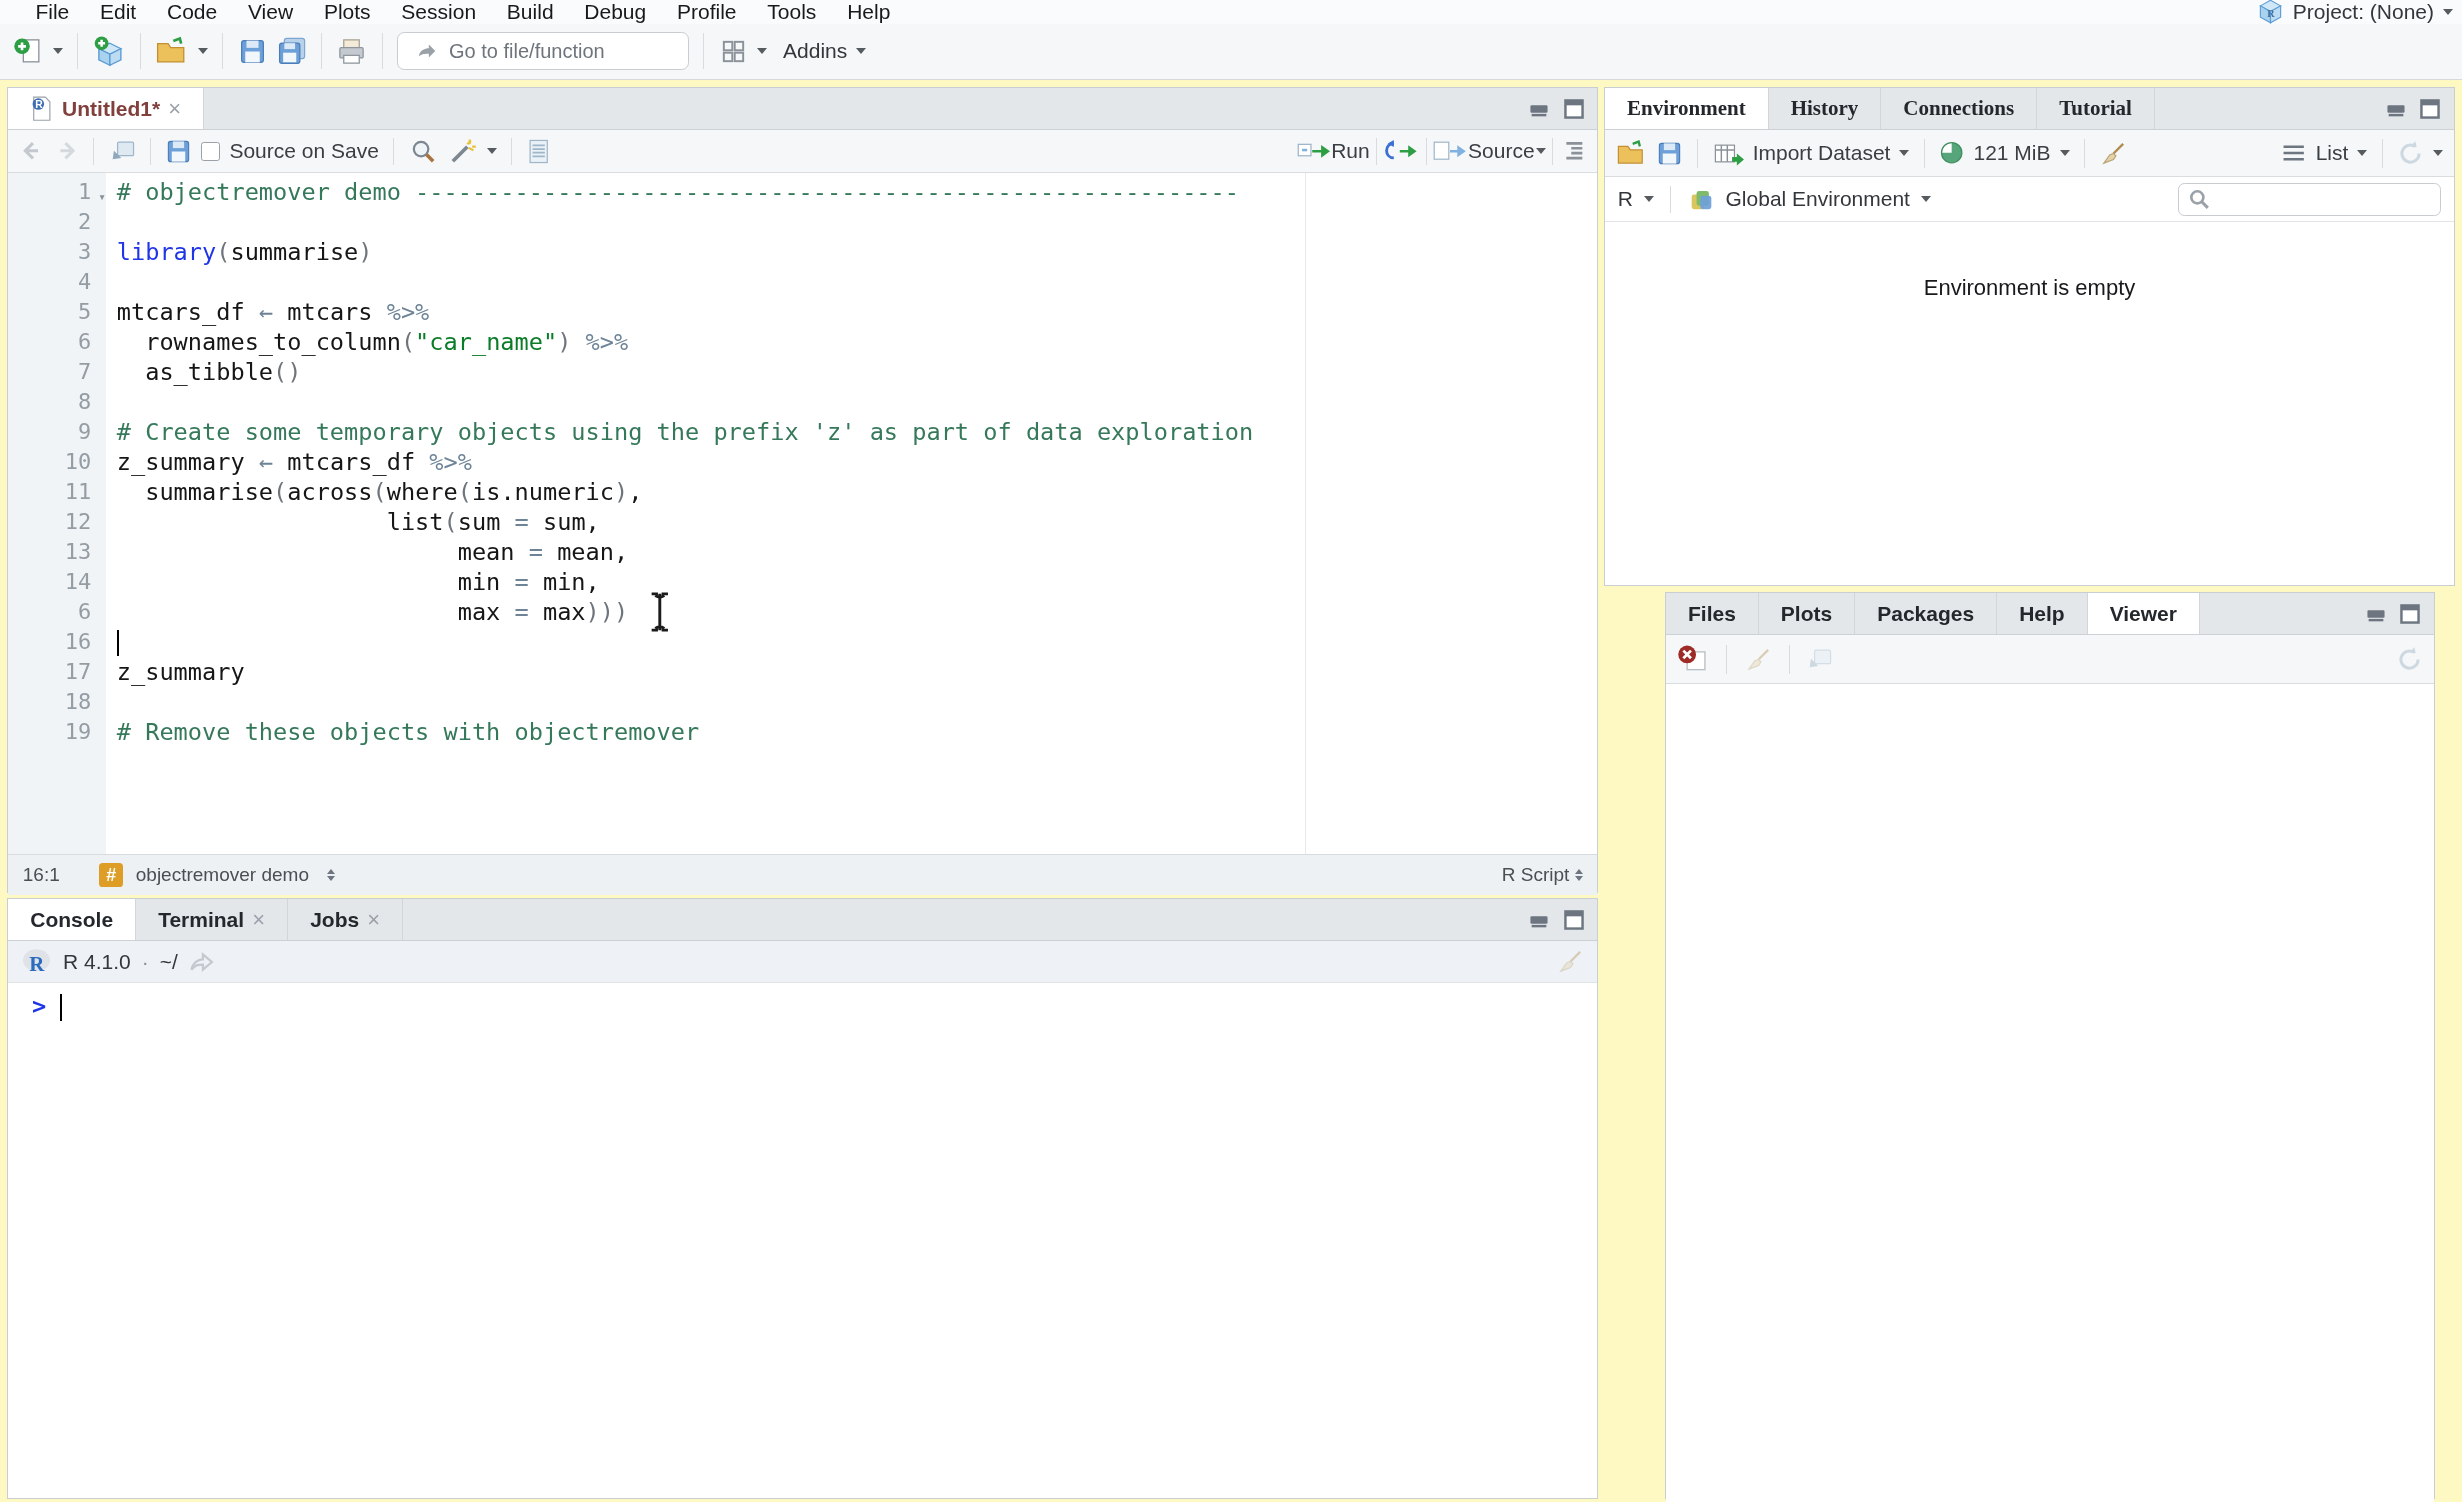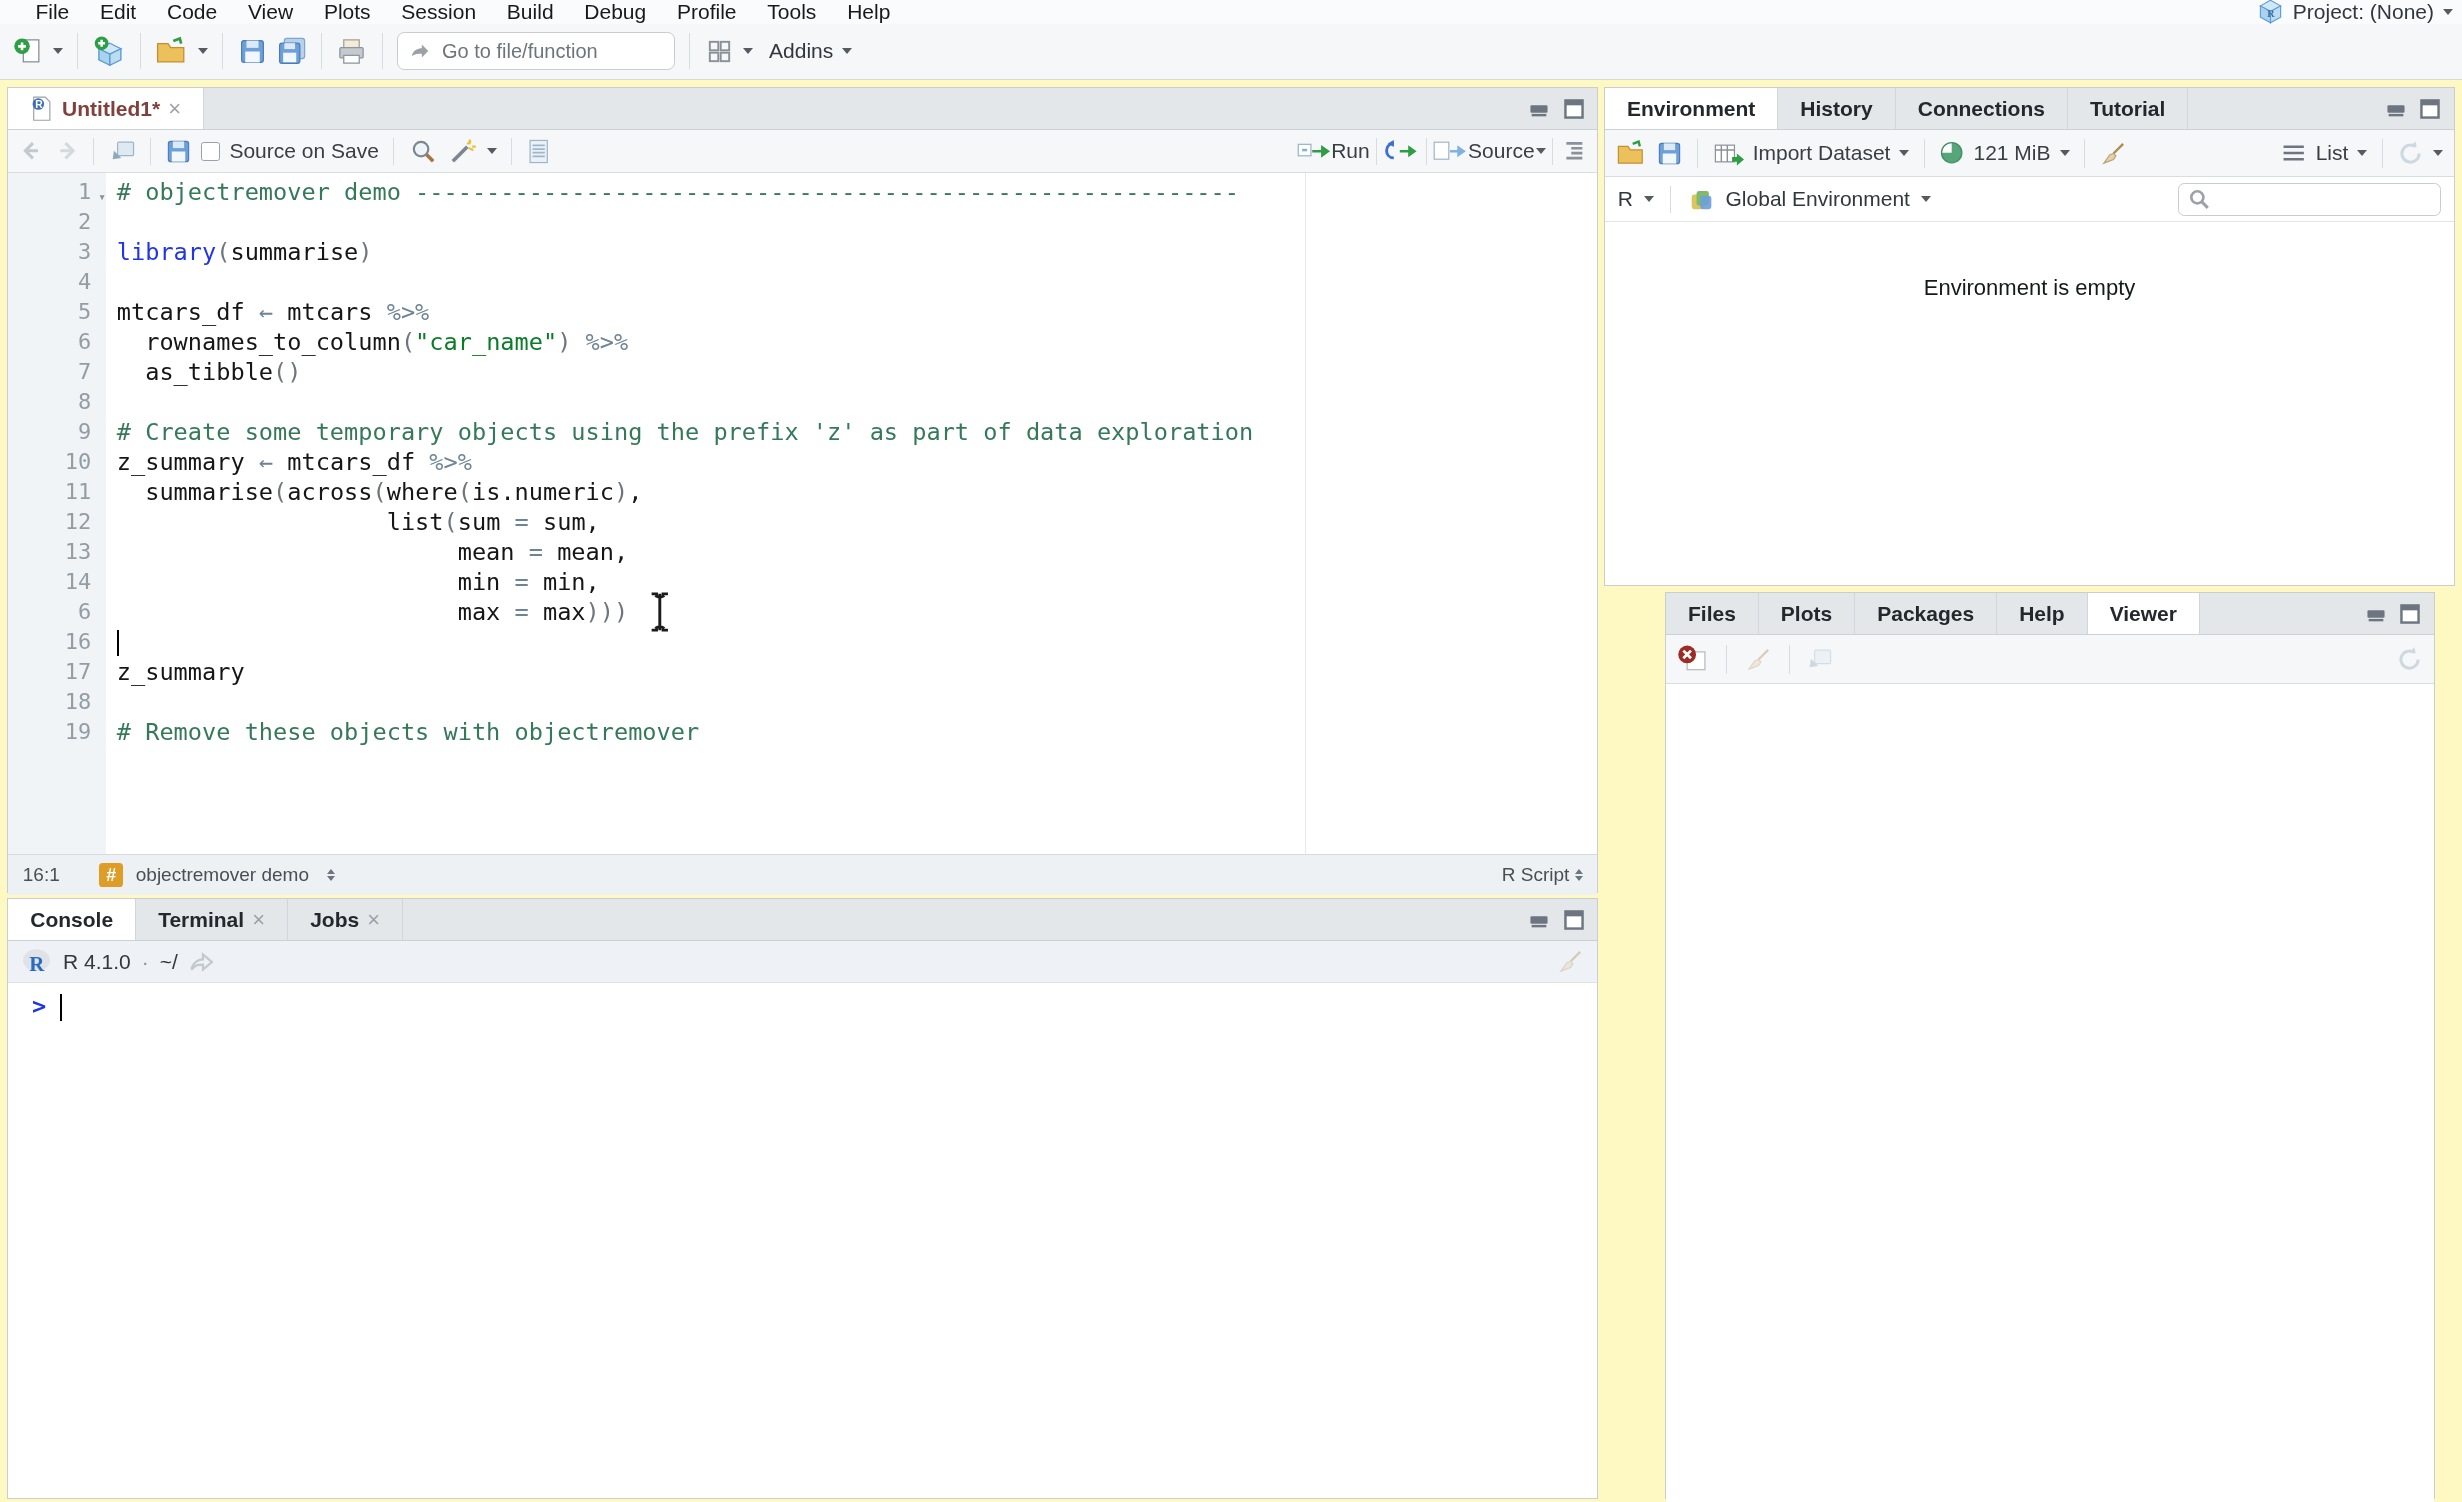--- a/index.html
+++ b/index.html
@@ -9,21 +9,21 @@
   .menubar{position:absolute;left:0;top:0;width:2462px;height:23.6px;background:#fafbfc;
            display:flex;align-items:center;padding-left:20px;box-sizing:border-box;gap:0;}
   .menu-item{padding:0 15.4px;font-size:21px;color:#17191b;line-height:23.6px;}
   .toolbar{position:absolute;left:0;top:23.6px;width:2462px;height:56px;background:#f5f7f8;
            border-bottom:0.9px solid #d7dadd;display:flex;align-items:center;padding:0 12.7px;
            box-sizing:border-box;gap:9px;}
   .tb-sep{width:0.9px;height:36px;background:#d9dcdf;margin:0 5.4px;}
   .caret{width:0;height:0;border-left:5.4px solid transparent;border-right:5.4px solid transparent;
          border-top:6.4px solid #565b60;display:inline-block;}
   .goto-box{display:flex;align-items:center;gap:9px;background:#fff;border:0.9px solid #c8ccd0;
-            border-radius:7.3px;height:36px;width:254px;padding:0 11px;}
+            border-radius:7.3px;height:36px;width:254px;padding:0 18px;}
   .goto-box input{border:none;outline:none;font-size:20px;color:#333;width:181px;
                   font-family:"Liberation Sans",sans-serif;background:transparent;}
   .goto-box input::placeholder{color:#6d747b;}
   .tb-label{font-size:21px;color:#33373b;}
   .proj{margin-left:auto;display:flex;align-items:center;gap:9px;padding-right:9px;}
   
   .pane{position:absolute;background:#fff;border:0.9px solid #c9ced3;box-sizing:border-box;}
   #source-pane{left:7.3px;top:87px;width:1591px;height:806px;}
   #console-pane{left:7.3px;top:898px;width:1591px;height:601px;}
   #env-pane{left:1604px;top:87px;width:851px;height:499px;}
@@ -349,21 +349,21 @@
       </div>
     </div>
     <div id="console-body">
       <span class="prompt">&gt;</span>
       <span> </span><span class="caret-bar" style="height:27px;"></span>
     </div>
   </div>
 
   <div class="pane" id="env-pane">
     <div class="tabstrip">
-      <div id="env-tabs" style="display:flex;align-items:stretch;">
+      <div id="env-tabs" style="display:flex;align-items:stretch;font-family:Liberation Serif, serif;">
           <div class="tab active">
             <span class="tab-label">Environment</span>
           </div>
           <div class="tab">
             <span class="tab-label">History</span>
           </div>
           <div class="tab">
             <span class="tab-label">Connections</span>
           </div>
           <div class="tab">

